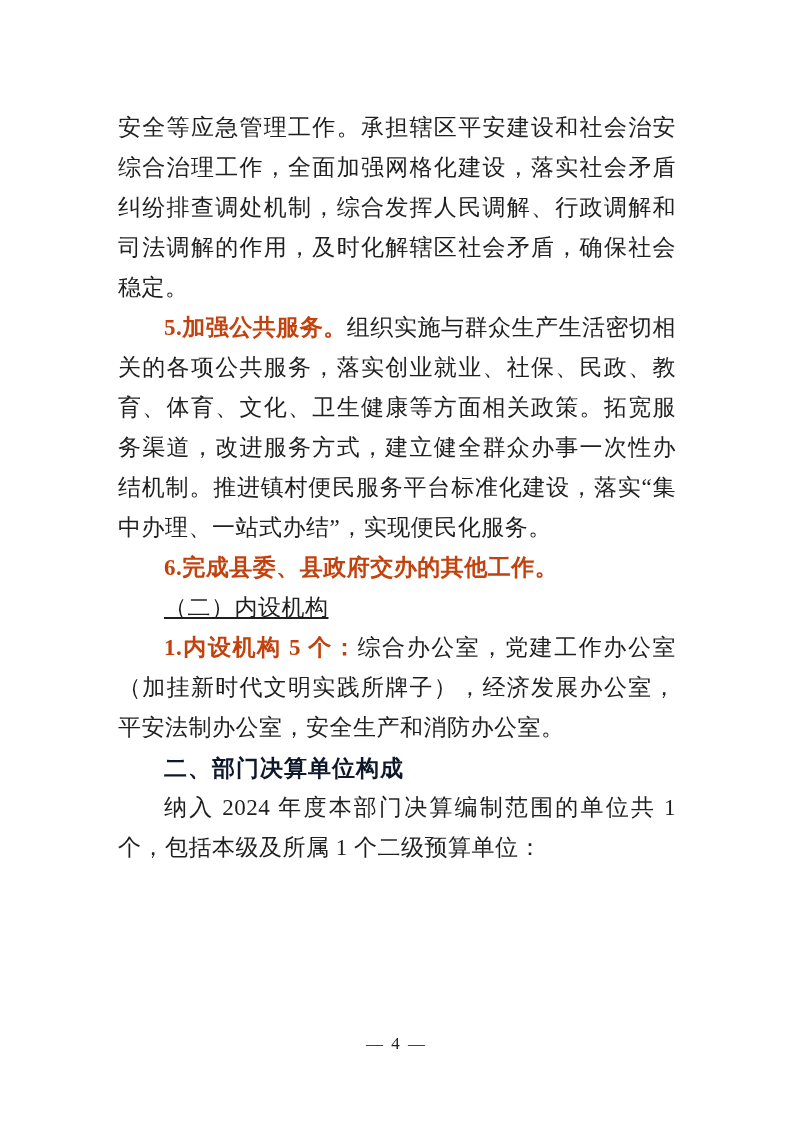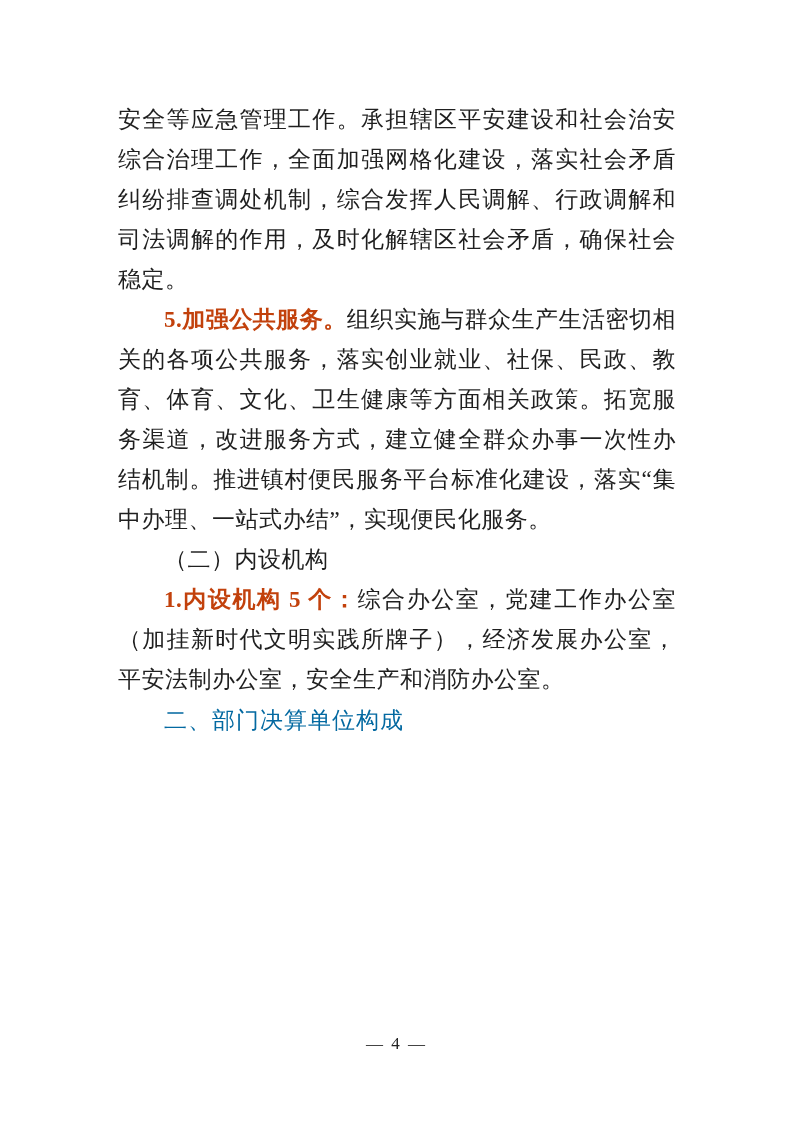--- a/index.html
+++ b/index.html
@@ -11,21 +11,21 @@
     position: relative;
     width: 793px;
     height: 1122px;
     background: #ffffff;
     overflow: hidden;
     font-family: "Liberation Serif", "DejaVu Serif", serif;
   }
   .body-text {
     position: absolute;
     left: 118px;
-    top: 100px;
+    top: 108px;
     width: 558px;
     font-size: 23px;
     line-height: 40px;
     color: #1f1f1f;
     text-align: justify;
     letter-spacing: 0.5px;
   }
   .para {
     margin: 0;
     text-indent: 2em;
@@ -33,26 +33,27 @@
   .para.no-indent {
     text-indent: 0;
   }
   .run-bold {
     font-weight: bold;
     color: #c2410c;
   }
   .para.kai {
     
     font-weight: normal;
+    text-decoration: underline;
   }
   .para.hei {
     
     font-family: "Liberation Sans", "DejaVu Sans", sans-serif;
-    font-weight: normal;
-    color: #0369a1;
+    font-weight: bold;
+    color: #0f172a;
     letter-spacing: 1px;
   }
   .page-number {
     position: absolute;
     left: 0;
     top: 1033px;
     width: 100%;
     text-align: center;
     font-size: 17px;
     line-height: 22px;
@@ -64,26 +65,28 @@
 <body>
 
 <div class="page">
 
   <div class="body-text">
 
     <p class="para no-indent"><span>安全等应急管理工作。承担辖区平安建设和社会治安综合治理工作，全面加强网格化建设，落实社会矛盾纠纷排查调处机制，综合发挥人民调解、行政调解和司法调解的作用，及时化解辖区社会矛盾，确保社会稳定。</span></p>
 
     <p class="para"><span class="run-bold">5.加强公共服务。</span><span>组织实施与群众生产生活密切相关的各项公共服务，落实创业就业、社保、民政、教育、体育、文化、卫生健康等方面相关政策。拓宽服务渠道，改进服务方式，建立健全群众办事一次性办结机制。推进镇村便民服务平台标准化建设，落实“集中办理、一站式办结”，实现便民化服务。</span></p>
 
+    <p class="para"><span class="run-bold">6.完成县委、县政府交办的其他工作。</span></p>
 
     <p class="para kai"><span>（二）内设机构</span></p>
 
     <p class="para"><span class="run-bold">1.内设机构 5 个：</span><span>综合办公室，党建工作办公室（加挂新时代文明实践所牌子），经济发展办公室，平安法制办公室，安全生产和消防办公室。</span></p>
 
 
     <p class="para hei"><span>二、部门决算单位构成</span></p>
 
+    <p class="para"><span>纳入 2024 年度本部门决算编制范围的单位共 1 个，包括本级及所属 1 个二级预算单位：</span></p>
 
   </div>
 
   <div class="page-number">— 4 —</div>
 
 </div>
 
 </body></html>

